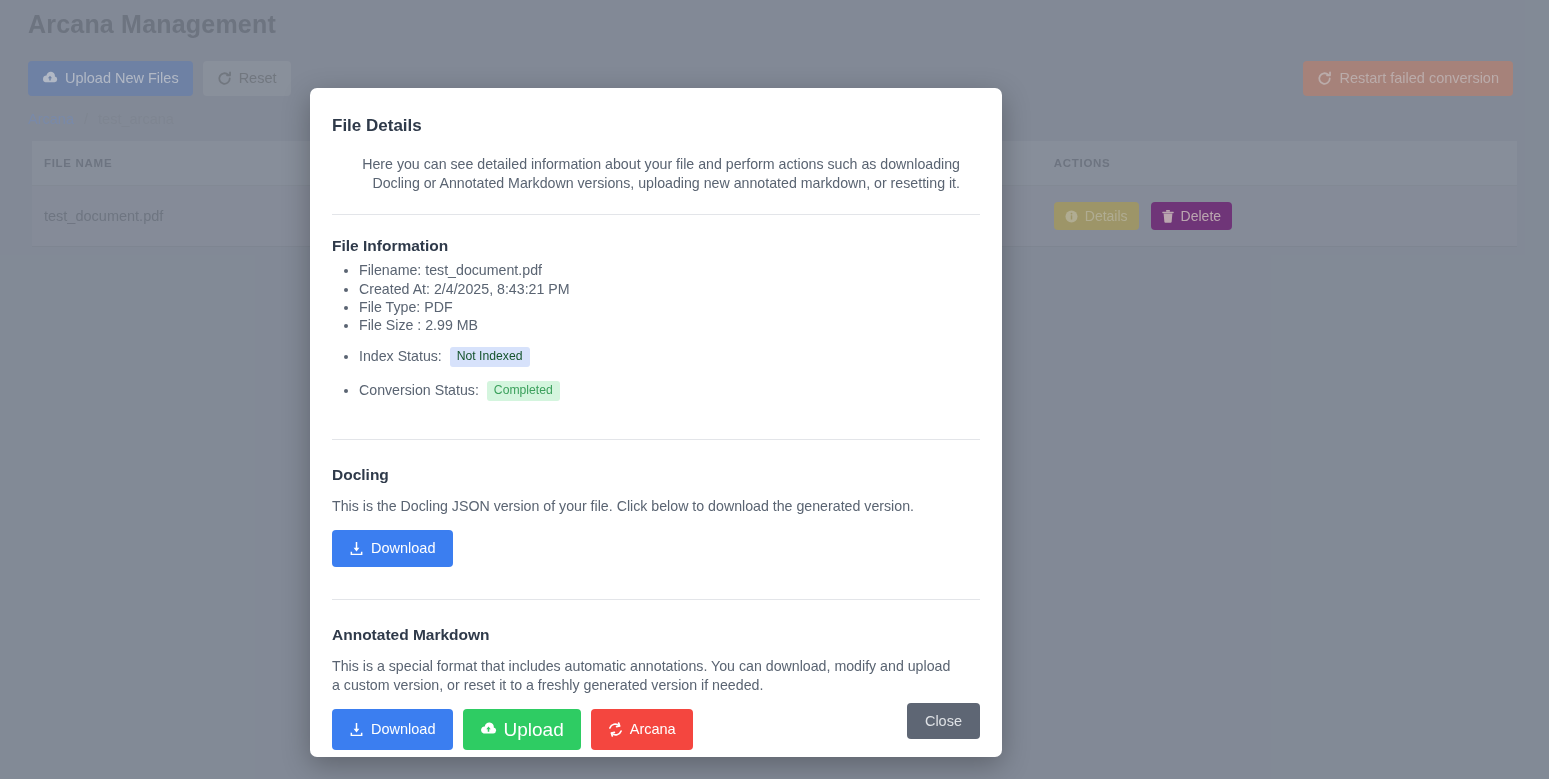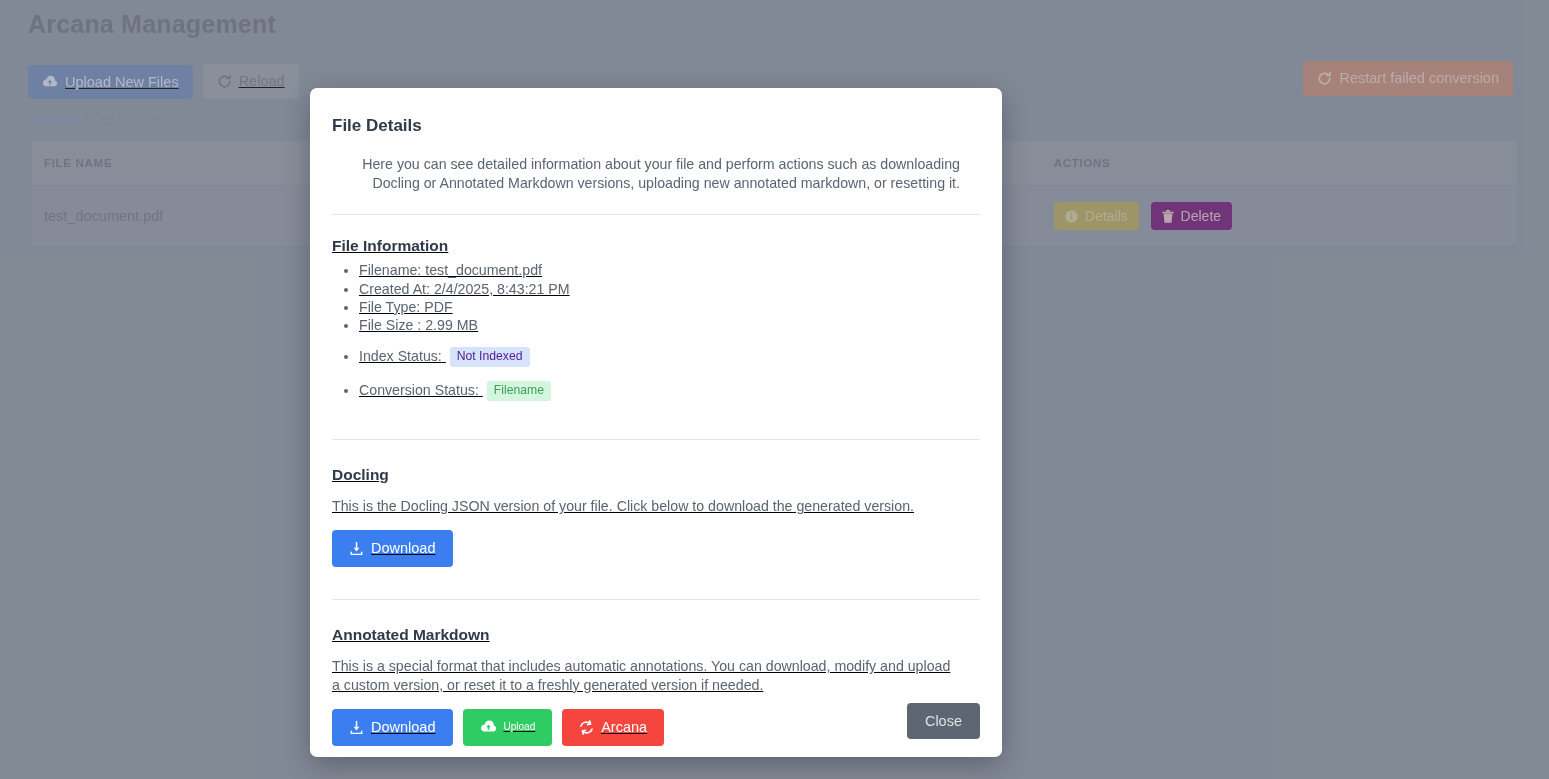--- a/index.html
+++ b/index.html
@@ -28,24 +28,23 @@
     font-weight: bold;
     color: #6d7480;
     padding: 10px 0 0 12px;
     letter-spacing: .2px;
   }
 
   .toolbar {
     margin-top: 22px;
     padding: 0 12px;
     display: flex;
-    align-items: flex-end;
+    align-items: flex-start;
     position: relative;
     height: 38px;
-    text-decoration: underline;
   }
   .btn {
     display: inline-flex;
     align-items: center;
     gap: 7px;
     border: none;
     border-radius: 4px;
     font-size: 14.5px;
     font-family: "Liberation Sans", sans-serif;
     padding: 10px 14px;
@@ -184,21 +183,21 @@
     display: inline-block;
     font-size: 12.2px;
     border-radius: 3px;
     padding: 3px 7px;
     margin-left: 4px;
     vertical-align: 1px;
     line-height: 1.1;
   }
   .badge-info {
     background: #d7e2fb;
-    color: #4c1d95;
+    color: #14532d;
   }
   .badge-success {
     background: #d4f5de;
     color: #3ba05c;
   }
   .sec-desc {
     font-size: 14.2px;
     color: #5a6472;
     line-height: 1.32;
     margin-top: 13px;
@@ -208,40 +207,40 @@
   .btn-blue {
     background: #3b7ef0;
     color: #ffffff;
     padding: 11px 17px;
     font-size: 14.5px;
   }
   .btn-green {
     background: #2ecc63;
     color: #ffffff;
     padding: 11px 17px;
-    font-size: 10px;
+    font-size: 19px;
   }
   .btn-red {
     background: #f4463f;
     color: #ffffff;
     padding: 11px 17px;
     font-size: 14.5px;
   }
   .btn-close {
     background: #5e6674;
     color: #dfe2e6;
     padding: 11px 18px;
     font-size: 14.5px;
   }
   .modal-footer {
     position: absolute;
     right: 22px;
     bottom: 18px;
   }
-  .sec { margin-top: 22px; text-decoration: underline; }
+  .sec { margin-top: 22px; }
 </style>
 </head>
 <body>
 
 <div class="page">
   <div class="page-inner">
     <div class="page-title">Arcana Management</div>
 
     <div class="toolbar">
       <button class="btn btn-upload-main">
@@ -254,21 +253,21 @@
         <span>Upload New Files</span>
       </button>
 
       <button class="btn btn-reload">
         <span class="icon">
           <svg width="15" height="15" viewBox="0 0 16 16" fill="none" stroke="#73797f" stroke-width="1.9">
             <path d="M13.6 8a5.6 5.6 0 1 1-1.7-4" stroke-linecap="round"></path>
             <path d="M13.9 1.4v3.2h-3.2" stroke-linecap="round" stroke-linejoin="round"></path>
           </svg>
         </span>
-        <span>Reload</span>
+        <span>Reset</span>
       </button>
 
       <button class="btn btn-restart">
         <span class="icon">
           <svg width="15" height="15" viewBox="0 0 16 16" fill="none" stroke="#dcc4bc" stroke-width="1.9">
             <path d="M13.6 8a5.6 5.6 0 1 1-1.7-4" stroke-linecap="round"></path>
             <path d="M13.9 1.4v3.2h-3.2" stroke-linecap="round" stroke-linejoin="round"></path>
           </svg>
         </span>
         <span>Restart failed conversion</span>
@@ -337,21 +336,21 @@
       <li>Filename: test_document.pdf</li>
       <li>Created At: 2/4/2025, 8:43:21 PM</li>
       <li>File Type: PDF</li>
       <li>File Size : 2.99 MB</li>
       <li class="with-badge">
         <span>Index Status:</span>
         <span class="badge badge-info">Not Indexed</span>
       </li>
       <li class="with-badge">
         <span>Conversion Status:</span>
-        <span class="badge badge-success">Filename</span>
+        <span class="badge badge-success">Completed</span>
       </li>
     </ul>
   </div>
 
   <hr class="hr" style="margin-top:37px">
 
   <div class="sec" style="margin-top:26px">
     <div class="sec-head">Docling</div>
     <div class="sec-desc">This is the Docling JSON version of your file. Click below to download the generated version.</div>
     <div class="btn-row">

